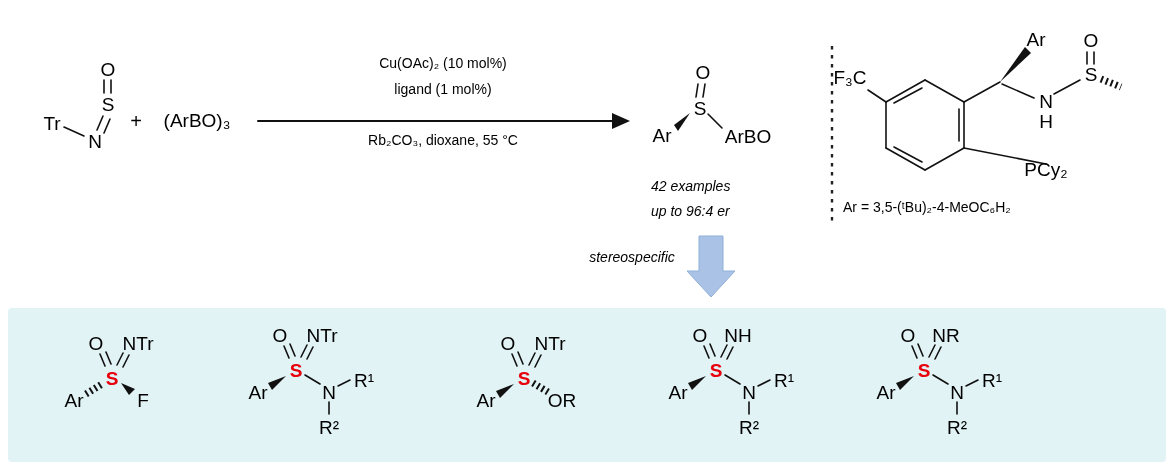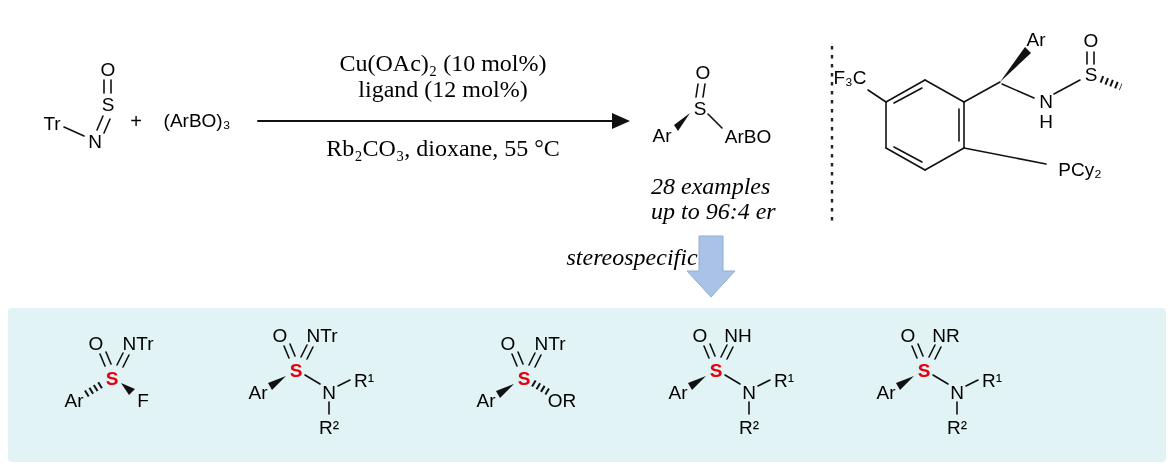--- a/index.html
+++ b/index.html
@@ -9,21 +9,21 @@
   svg.canvas line{stroke:var(--bond,#111);stroke-width:1.6;stroke-linecap:round;}
   svg.canvas polygon{fill:var(--bond,#111);stroke:none;}
   svg.canvas line.hash{stroke-width:7;stroke-dasharray:2 3.2;stroke-linecap:butt;}
   svg.canvas line.thick{stroke-width:2;}
   svg.canvas line.sep{stroke:#222;stroke-width:2.4;stroke-dasharray:3.5 5.5;stroke-linecap:butt;}
   svg.canvas polygon.blockarrow{fill:var(--arrow_fill,#a9c2e6);stroke:var(--arrow_stroke,#8fb0d8);stroke-width:1;}
   .lbl{position:absolute;transform:translate(-50%,-50%);font-size:19px;line-height:1;white-space:nowrap;}
   .lbl.la{transform:translate(0,-50%);}
   .lbl.it{font-style:italic;}
   .lbl.red{color:var(--s_highlight,#e8000d);font-weight:bold;}
-  .lbl.txt{font-size:24px;font-family:Liberation Serif, serif;}
+  .lbl.txt{font-size:14px;}
   .lbl.plus{font-size:20px;}
 </style>
 </head>
 <body>
 
 <div class="figure">
 
   <div class="panel"></div>
 
   <svg class="canvas" width="1174" height="472" viewBox="0 0 1174 472">
@@ -126,38 +126,39 @@
   </svg>
 
   <span class="lbl" style="left:52px;top:123px">Tr</span>
   <span class="lbl" style="left:95px;top:141px">N</span>
   <span class="lbl" style="left:108px;top:104px">S</span>
   <span class="lbl" style="left:108px;top:69px">O</span>
   <span class="lbl plus" style="left:136px;top:121px">+</span>
   <span class="lbl" style="left:197px;top:120px">(ArBO)₃</span>
 
   <span class="lbl txt" style="left:443px;top:63px">Cu(OAc)₂ (10 mol%)</span>
-  <span class="lbl txt" style="left:443px;top:89px">ligand (12 mol%)</span>
-  <span class="lbl txt" style="left:443px;top:148px">Rb₂CO₃, dioxane, 55 °C</span>
+  <span class="lbl txt" style="left:443px;top:89px">ligand (1 mol%)</span>
+  <span class="lbl txt" style="left:443px;top:140px">Rb₂CO₃, dioxane, 55 °C</span>
 
   <span class="lbl" style="left:703px;top:72px">O</span>
   <span class="lbl" style="left:700px;top:108px">S</span>
   <span class="lbl" style="left:662px;top:135px">Ar</span>
   <span class="lbl" style="left:748px;top:136px">ArBO</span>
-  <span class="lbl txt it la" style="left:651px;top:186px">28 examples</span>
+  <span class="lbl txt it la" style="left:651px;top:186px">42 examples</span>
   <span class="lbl txt it la" style="left:651px;top:211px">up to 96:4 er</span>
 
   <span class="lbl" style="left:850px;top:77px">F₃C</span>
   <span class="lbl" style="left:1036px;top:39px">Ar</span>
   <span class="lbl" style="left:1091px;top:40px">O</span>
   <span class="lbl" style="left:1091px;top:74px">S</span>
   <span class="lbl" style="left:1046px;top:101px">N</span>
   <span class="lbl" style="left:1046px;top:121px">H</span>
   <span class="lbl" style="left:1204px;top:88px">ᵗBu</span>
-  <span class="lbl" style="left:1080px;top:169px">PCy₂</span>
+  <span class="lbl" style="left:1046px;top:169px">PCy₂</span>
+  <span class="lbl txt la" style="left:843px;top:207px">Ar = 3,5-(ᵗBu)₂-4-MeOC₆H₂</span>
 
   <span class="lbl txt it" style="left:632px;top:257px">stereospecific</span>
 
   <span class="lbl" style="left:96px;top:343px">O</span>
   <span class="lbl" style="left:138px;top:343px">NTr</span>
   <span class="lbl red" style="left:112px;top:378px">S</span>
   <span class="lbl" style="left:74px;top:400px">Ar</span>
   <span class="lbl" style="left:143px;top:400px">F</span>
 
   <span class="lbl" style="left:280px;top:335px">O</span>

